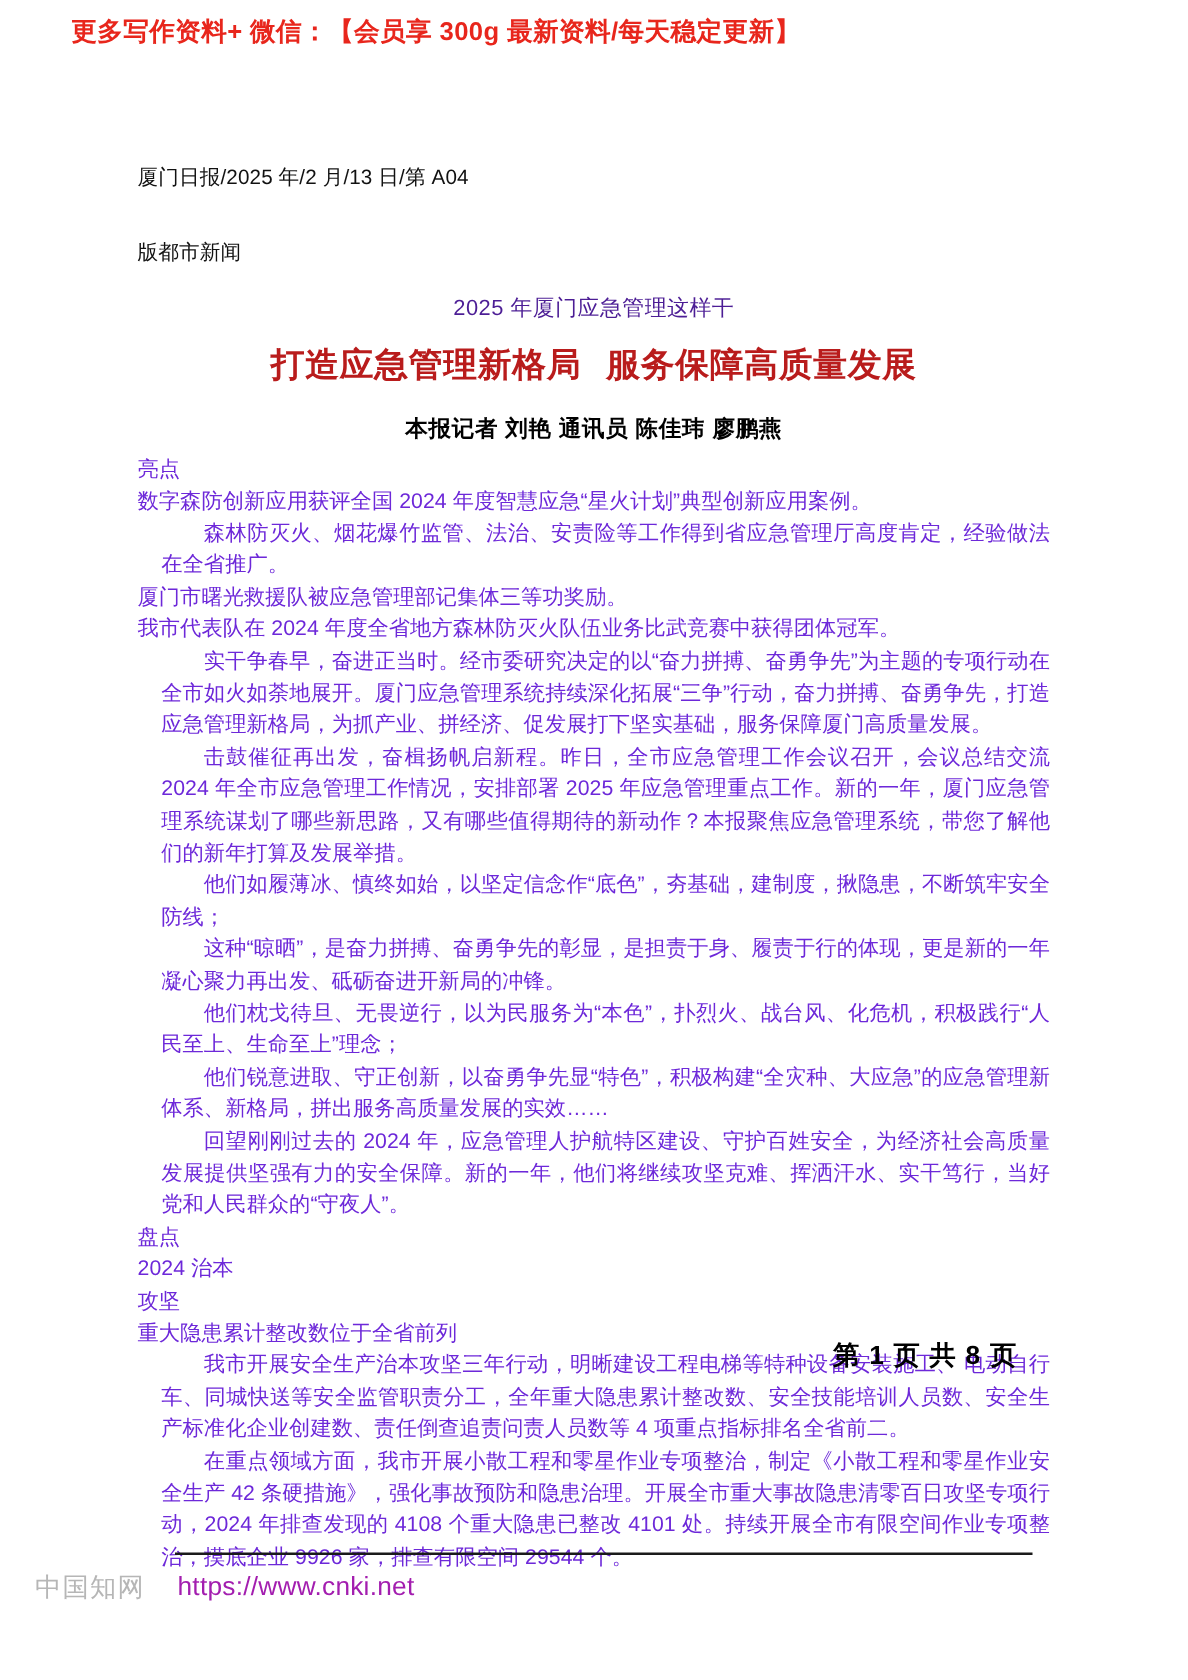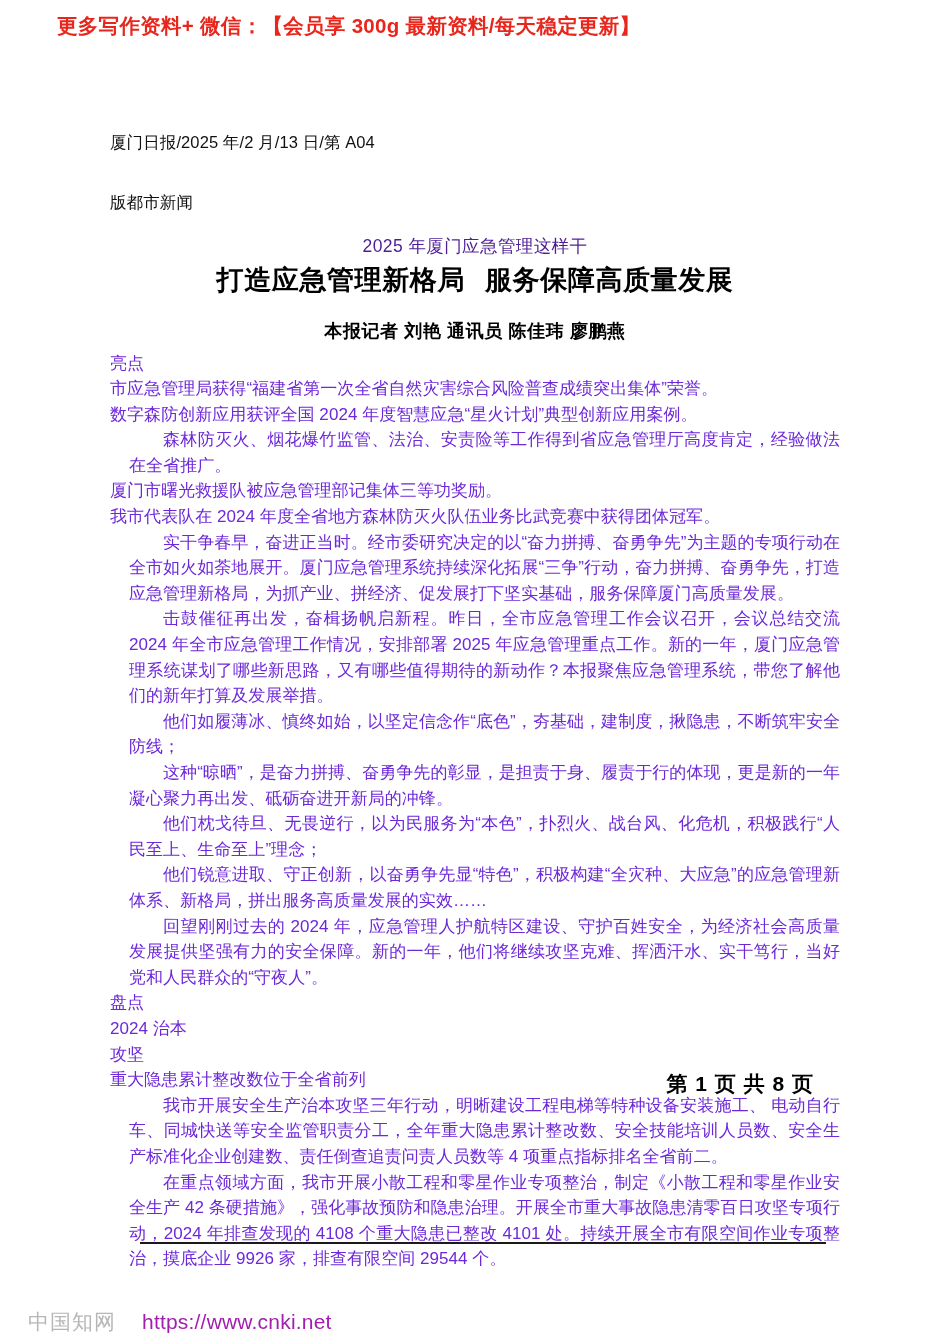--- a/index.html
+++ b/index.html
@@ -57,22 +57,22 @@
     font-size: 17.5px;
     line-height: 1.5;
     color: #4c1d95;
     letter-spacing: 0.4px;
   }
   .headline {
     font-size: 27px;
     font-weight: bold;
     line-height: 1.45;
     letter-spacing: 0.6px;
-    margin-top: 2px;
-    color: #000000;
+    margin-top: 14px;
+    color: #b91c1c;
   }
   .headline .gap { display: inline-block; width: 20px; }
   .byline {
     font-size: 18px;
     font-weight: bold;
     line-height: 1.5;
     letter-spacing: 0.6px;
     margin-top: 17px;
     color: #000;
   }
@@ -112,21 +112,21 @@
     position: absolute;
     left: 140px;
     top: 1242px;
     width: 686px;
     height: 2px;
     background: #1a1a1a;
   }
   .cnki {
     position: absolute;
     left: 28px;
-    top: 1308px;
+    top: 1256px;
     display: flex;
     align-items: center;
     gap: 26px;
     opacity: 0.99;
   }
   .cnki-brand {
     font-size: 21px;
     color: #b6b6b6;
     letter-spacing: 1px;
     white-space: nowrap;
@@ -153,21 +153,20 @@
     <div class="title-block">
       <div class="kicker">2025 年厦门应急管理这样干</div>
       <div class="headline">
         <span>打造应急管理新格局</span><span class="gap"></span><span>服务保障高质量发展</span>
       </div>
       <div class="byline">本报记者  刘艳  通讯员  陈佳玮  廖鹏燕</div>
     </div>
 
     <div class="body-text" id="body-text">
         <p class="para flush">亮点</p>
-        <p class="para flush">市应急管理局获得“福建省第一次全省自然灾害综合风险普查成绩突出集体”荣誉。</p>
         <p class="para flush">数字森防创新应用获评全国 2024 年度智慧应急“星火计划”典型创新应用案例。</p>
         <p class="para indent">森林防灭火、烟花爆竹监管、法治、安责险等工作得到省应急管理厅高度肯定，经验做法在全省推广。</p>
         <p class="para flush">厦门市曙光救援队被应急管理部记集体三等功奖励。</p>
         <p class="para flush">我市代表队在 2024 年度全省地方森林防灭火队伍业务比武竞赛中获得团体冠军。</p>
         <p class="para indent">实干争春早，奋进正当时。经市委研究决定的以“奋力拼搏、奋勇争先”为主题的专项行动在全市如火如荼地展开。厦门应急管理系统持续深化拓展“三争”行动，奋力拼搏、奋勇争先，打造应急管理新格局，为抓产业、拼经济、促发展打下坚实基础，服务保障厦门高质量发展。</p>
         <p class="para indent">击鼓催征再出发，奋楫扬帆启新程。昨日，全市应急管理工作会议召开，会议总结交流 2024 年全市应急管理工作情况，安排部署 2025 年应急管理重点工作。新的一年，厦门应急管理系统谋划了哪些新思路，又有哪些值得期待的新动作？本报聚焦应急管理系统，带您了解他们的新年打算及发展举措。</p>
         <p class="para indent">他们如履薄冰、慎终如始，以坚定信念作“底色”，夯基础，建制度，揪隐患，不断筑牢安全防线；</p>
         <p class="para indent">这种“晾晒”，是奋力拼搏、奋勇争先的彰显，是担责于身、履责于行的体现，更是新的一年凝心聚力再出发、砥砺奋进开新局的冲锋。</p>
         <p class="para indent">他们枕戈待旦、无畏逆行，以为民服务为“本色”，扑烈火、战台风、化危机，积极践行“人民至上、生命至上”理念；</p>
         <p class="para indent">他们锐意进取、守正创新，以奋勇争先显“特色”，积极构建“全灾种、大应急”的应急管理新体系、新格局，拼出服务高质量发展的实效……</p>

